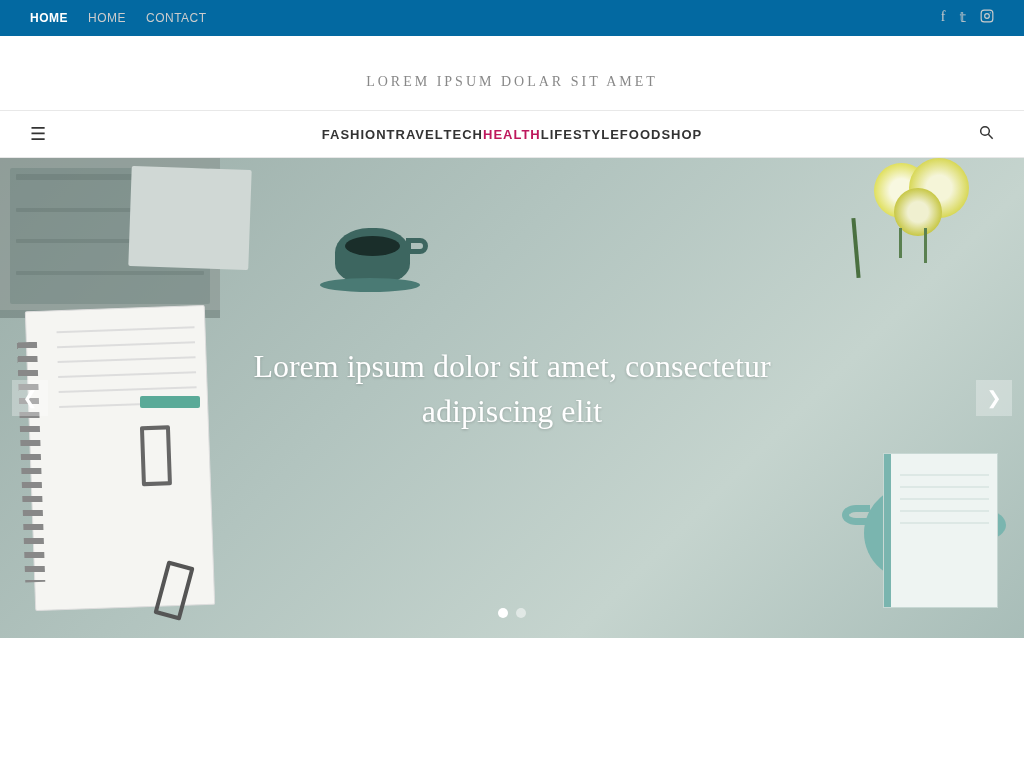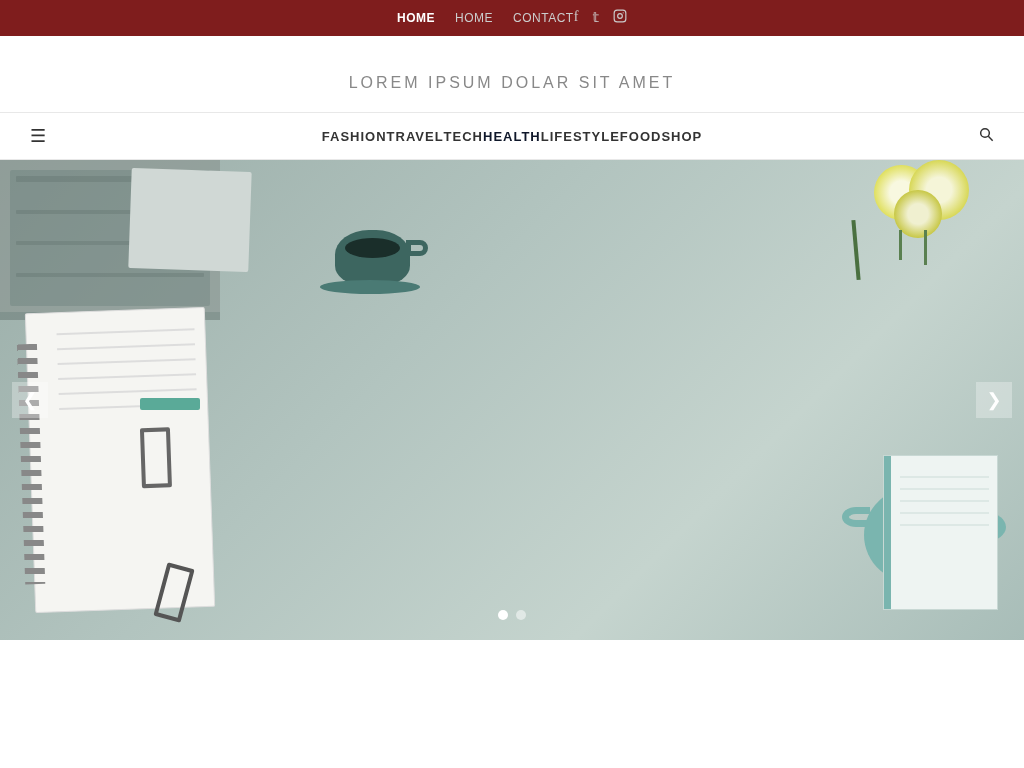--- a/index.html
+++ b/index.html
@@ -1,23 +1,23 @@
 <!DOCTYPE html>
 <html><head>
   <meta charset="utf-8">
   <style>
     * { margin: 0; padding: 0; box-sizing: border-box; }
     body { font-family: Georgia, serif; background: #fff; }
 
     
     .top-bar {
-      background: #7f1d1d;
+      background: #0369a1;
       display: flex;
       align-items: center;
-      justify-content: center;
+      justify-content: space-between;
       padding: 16px 30px;
       height: 36px;
     }
     .top-nav { display: flex; gap: 20px; }
     .top-nav a {
       color: #ccc;
       text-decoration: none;
       font-size: 12px;
       font-family: Arial, sans-serif;
       letter-spacing: 0.5px;
@@ -40,24 +40,24 @@
     }
     .site-title {
       font-size: 72px;
       font-family: Georgia, serif;
       font-weight: normal;
       letter-spacing: 4px;
       color: #111;
       line-height: 1;
     }
     .site-tagline {
-      font-size: 16px;
+      font-size: 14px;
       letter-spacing: 3px;
       color: #888;
-      font-family: Liberation Sans, sans-serif;
+      font-family: Liberation Serif, serif;
       margin-top: 8px;
       text-transform: uppercase;
     }
 
     
     .main-nav {
       display: flex;
       align-items: center;
       justify-content: center;
       border-top: 1px solid #e8e8e8;
@@ -76,21 +76,21 @@
     .nav-links { display: flex; }
     .nav-links a {
       text-decoration: none;
       font-family: Arial, sans-serif;
       font-size: 13px;
       font-weight: bold;
       letter-spacing: 1px;
       color: #333;
       text-transform: uppercase;
     }
-    .nav-links a.health { color: #0f172a; }
+    .nav-links a.health { color: #be185d; }
     .search-icon {
       position: absolute;
       right: 30px;
       font-size: 16px;
       cursor: pointer;
       color: #333;
     }
 
     
     .hero {
@@ -363,20 +363,21 @@
       <div style="position:absolute; top:32px; left:16px; right:8px; height:2px; background:#dde8e5;"></div>
       <div style="position:absolute; top:44px; left:16px; right:8px; height:2px; background:#dde8e5;"></div>
       <div style="position:absolute; top:56px; left:16px; right:8px; height:2px; background:#dde8e5;"></div>
       <div style="position:absolute; top:68px; left:16px; right:8px; height:2px; background:#dde8e5;"></div>
     </div>
 
     <div style="position:absolute; top:10px; left:130px; width:120px; height:100px; background:#d0d8d5; border-radius:2px; transform:rotate(2deg);"></div>
   </div>
 
   <div class="hero-content">
+    <h2 class="hero-title">Lorem ipsum dolor sit amet, consectetur adipiscing elit</h2>
   </div>
 
   <button class="hero-arrow left">❮</button>
   <button class="hero-arrow right">❯</button>
 
   <div class="hero-dots">
     <div class="dot active"></div>
     <div class="dot"></div>
   </div>
 </div>

